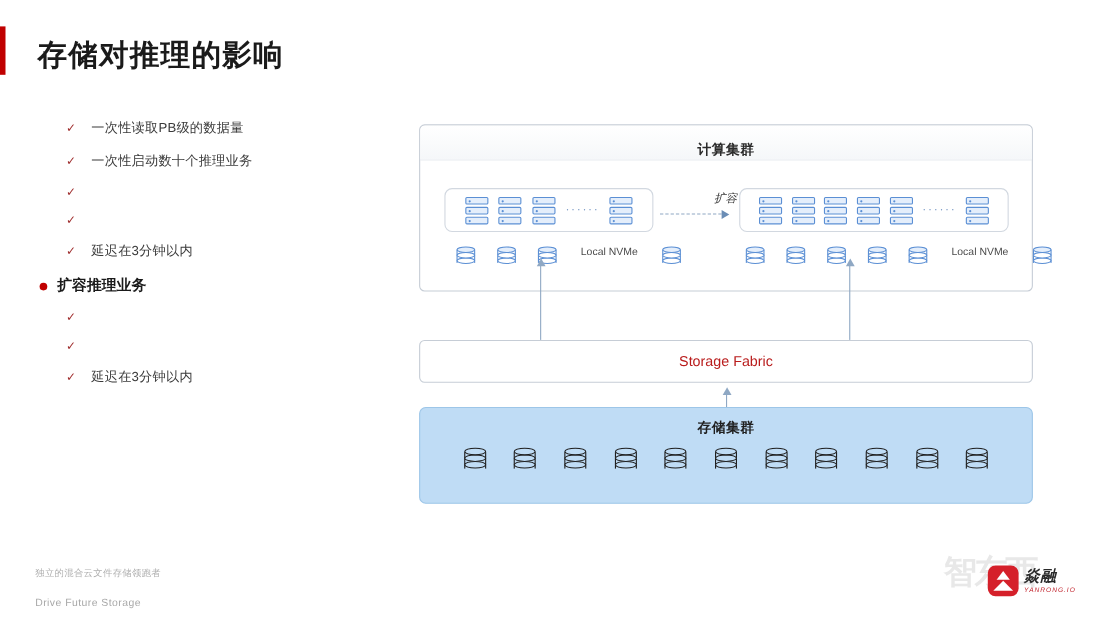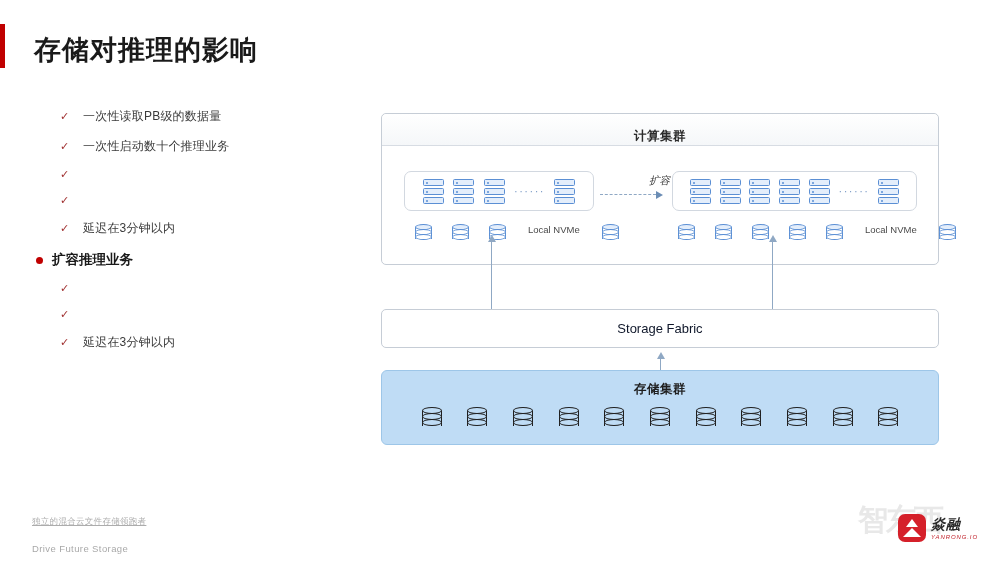--- a/index.html
+++ b/index.html
@@ -248,28 +248,28 @@
     width: 558px; height: 39px;
     border: 1px solid #c6cdd6;
     border-radius: 5px;
     background: #ffffff;
     display: flex;
     align-items: center;
     justify-content: center;
   }
   .sf-label {
     font-size: 13px;
-    color: #0f172a;
+    color: #b91c1c;
   }
 
   
   .storage-cluster {
     position: absolute;
     left: 0; top: 257px;
-    width: 558px; height: 75px;
+    width: 558px; height: 88px;
     border: 1px solid #9dc6e8;
     border-radius: 6px;
     background: #bfdcf5;
   }
   .sc-label {
     text-align: center;
     font-size: 12.5px;
     font-weight: bold;
     color: #1f1f1f;
     padding-top: 10px;
@@ -306,21 +306,20 @@
   .footer-text {
     position: absolute;
     left: 32px; top: 516px;
     opacity: 0.45;
   }
   .footer-cn {
     font-size: 8.5px;
     color: #4a4a4a;
     letter-spacing: 0.3px;
     white-space: nowrap;
-    text-decoration: underline;
   }
   .footer-en {
     font-size: 9.5px;
     color: #3a3a3a;
     letter-spacing: 0.4px;
     margin-top: 15px;
     white-space: nowrap;
   }
 
   

